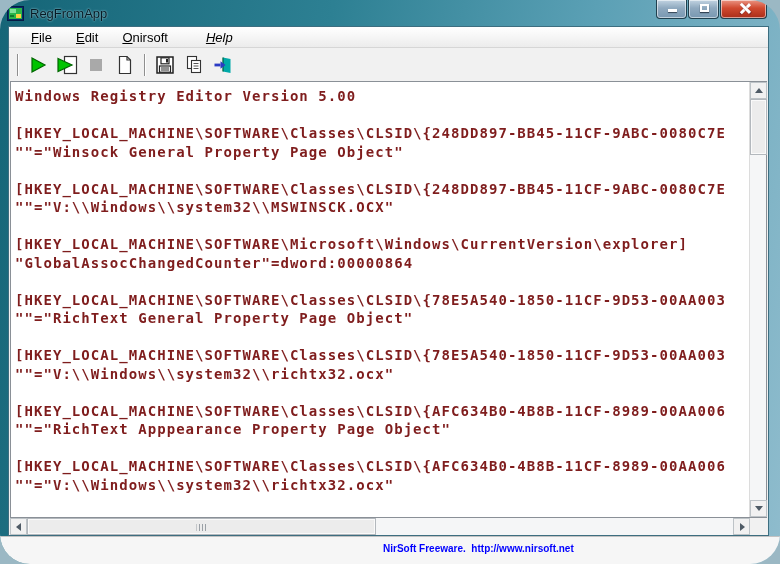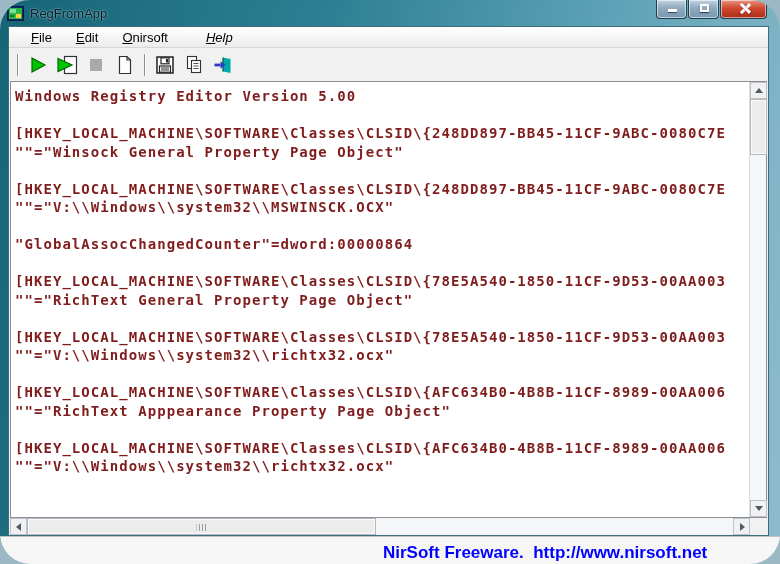--- a/index.html
+++ b/index.html
@@ -51,21 +51,21 @@
   .arr-right{left:6px;top:4px;border-top:4px solid transparent;border-bottom:4px solid transparent;border-left:5px solid #4f5b66;}
   .h-scroll{position:absolute;left:1px;right:1px;bottom:0;height:17px;background:#f5f6f7;}
   .h-btn{position:absolute;top:0;width:17px;height:17px;background:#f1f1f1;border:1px solid #bdc3c7;}
   .h-btn.left{left:0;} .h-btn.right{right:17px;}
   .h-corner{position:absolute;right:0;top:0;width:17px;height:17px;background:#f1f1f1;}
   .h-thumb{position:absolute;left:17px;top:0;width:349px;height:17px;background:#ececec;border:1px solid #b3b8bd;box-shadow:inset 0 0 0 1px #fafafa;}
   .h-grip{position:absolute;left:50%;top:5px;transform:translateX(-50%);width:11px;height:7px;
     background:repeating-linear-gradient(90deg,#9aa0a6 0 1px,transparent 1px 3px);}
   
   .statusbar{position:absolute;left:0;right:0;bottom:0;height:28px;background:#f6f6f6;border-top:1px solid #c2c2c2;}
-  .status-text{position:absolute;left:383px;top:6px;font-size:17px;font-weight:bold;color:#0000ff;white-space:pre;}
+  .status-text{position:absolute;left:383px;top:6px;font-size:10px;font-weight:bold;color:#0000ff;white-space:pre;}
   .resize-grip{position:absolute;right:2px;bottom:2px;width:13px;height:13px;
     background:
       linear-gradient(135deg,transparent 0 58%,#aaa 58% 66%,transparent 66% 74%,#aaa 74% 82%,transparent 82% 90%,#aaa 90% 100%);}
 </style>
 </head>
 <body>
 
 <div class="window">
 
   <div class="titlebar">
@@ -156,20 +156,21 @@
     <div class="editor-wrap">
       <div class="text-pane">
         <div class="ed-line">Windows Registry Editor Version 5.00</div>
         <div class="ed-line"></div>
         <div class="ed-line">[HKEY_LOCAL_MACHINE\SOFTWARE\Classes\CLSID\{248DD897-BB45-11CF-9ABC-0080C7E</div>
         <div class="ed-line">""="Winsock General Property Page Object"</div>
         <div class="ed-line"></div>
         <div class="ed-line">[HKEY_LOCAL_MACHINE\SOFTWARE\Classes\CLSID\{248DD897-BB45-11CF-9ABC-0080C7E</div>
         <div class="ed-line">""="V:\\Windows\\system32\\MSWINSCK.OCX"</div>
         <div class="ed-line"></div>
+        <div class="ed-line">[HKEY_LOCAL_MACHINE\SOFTWARE\Microsoft\Windows\CurrentVersion\explorer]</div>
         <div class="ed-line">"GlobalAssocChangedCounter"=dword:00000864</div>
         <div class="ed-line"></div>
         <div class="ed-line">[HKEY_LOCAL_MACHINE\SOFTWARE\Classes\CLSID\{78E5A540-1850-11CF-9D53-00AA003</div>
         <div class="ed-line">""="RichText General Property Page Object"</div>
         <div class="ed-line"></div>
         <div class="ed-line">[HKEY_LOCAL_MACHINE\SOFTWARE\Classes\CLSID\{78E5A540-1850-11CF-9D53-00AA003</div>
         <div class="ed-line">""="V:\\Windows\\system32\\richtx32.ocx"</div>
         <div class="ed-line"></div>
         <div class="ed-line">[HKEY_LOCAL_MACHINE\SOFTWARE\Classes\CLSID\{AFC634B0-4B8B-11CF-8989-00AA006</div>
         <div class="ed-line">""="RichText Apppearance Property Page Object"</div>

